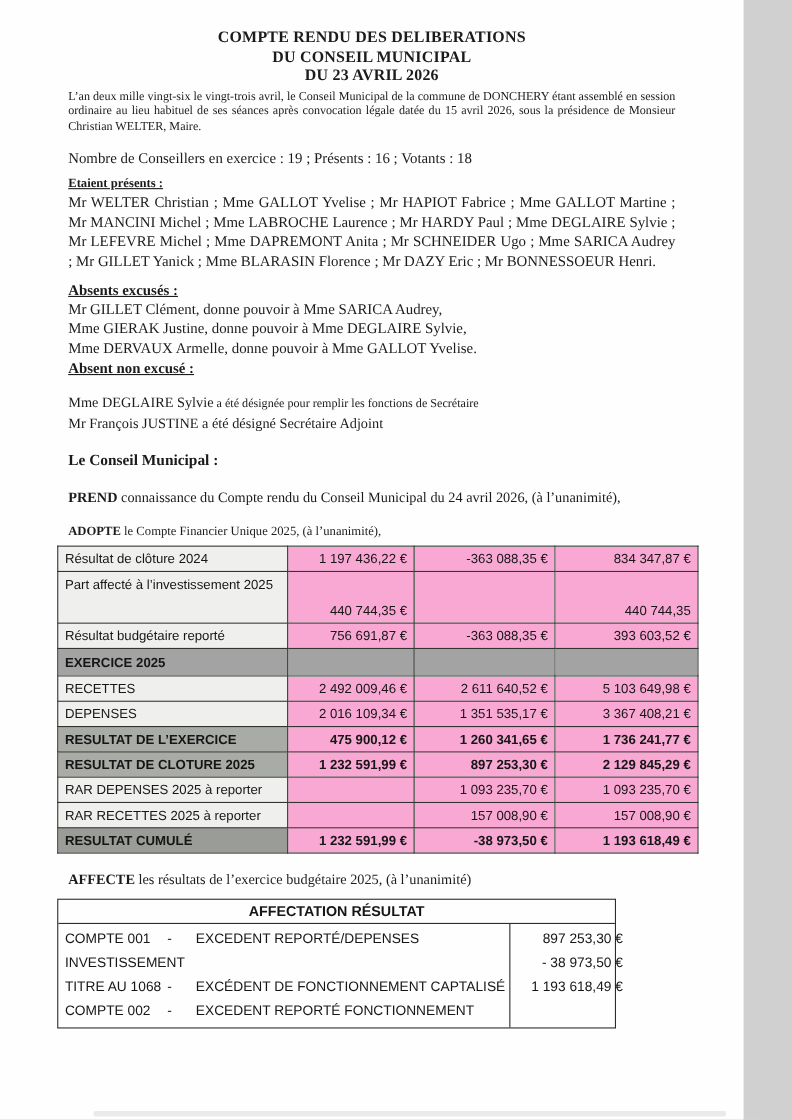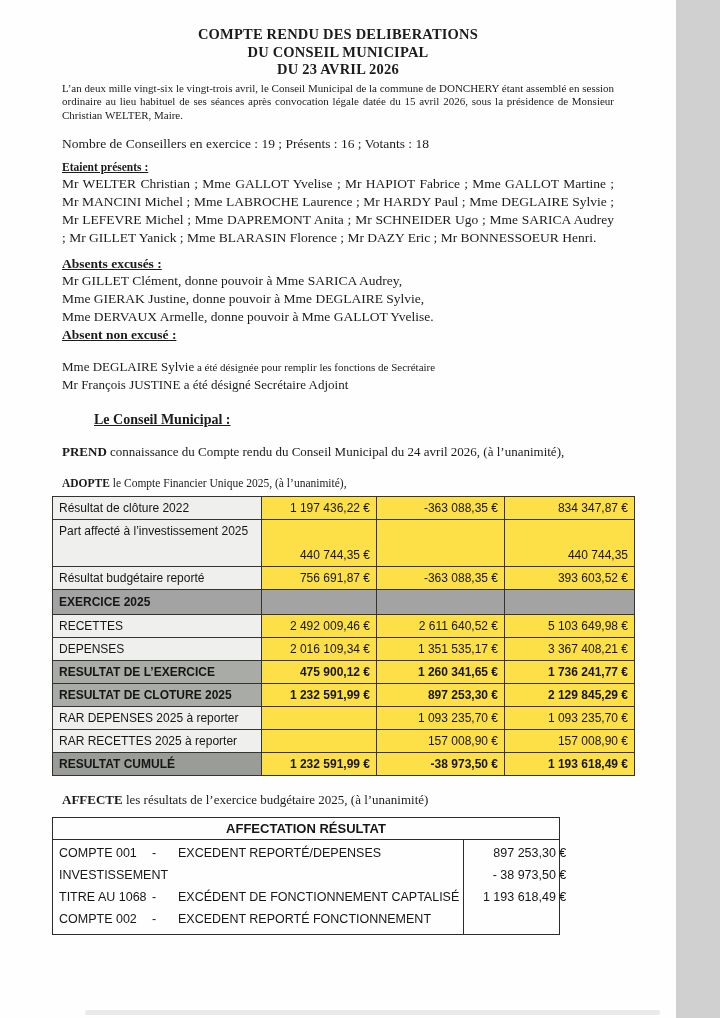--- a/index.html
+++ b/index.html
@@ -9,21 +9,21 @@
     box-sizing:border-box;padding:26px 62px 0 62px;
   }
   
   .title-block{text-align:center;font-weight:bold;font-size:14.5px;line-height:17.5px;letter-spacing:.2px;}
   
   .intro{margin-top:3px;font-size:11px;line-height:13.8px;text-align:justify;}
   .counts{margin-top:13px;font-size:13.5px;}
   
   .h-small{margin-top:9px;font-size:11.5px;font-weight:bold;text-decoration:underline;}
   .h-med{margin-top:8px;font-size:13.5px;font-weight:bold;text-decoration:underline;line-height:17px;}
-  .h-big{margin-top:18px;font-size:14px;font-weight:bold;text-decoration:underline;margin-left:32px;}
+  .h-big{margin-top:18px;font-size:14px;font-weight:bold;}
   .present-list{margin-top:2px;font-size:13.5px;line-height:18px;text-align:justify;}
   .plain-line{font-size:13.5px;line-height:18px;}
   .sec-block{margin-top:14px;}
   .sec-lead{font-size:13px;}
   .sec-rest{font-size:11px;}
   .sec-line2{font-size:13px;line-height:19px;}
   .prend{margin-top:16px;font-size:13px;}
   .adopte{margin-top:17px;font-size:11.5px;}
   .affecte{margin-top:16px;font-size:13px;}
   .b{font-weight:bold;}
@@ -32,21 +32,21 @@
     border-collapse:collapse;table-layout:fixed;width:582px;margin:7px 0 0 -10px;
     font-family:"Liberation Sans", sans-serif;font-size:12px;color:#161616;
   }
   table.fin th, table.fin td{border:1.6px solid #33332f;overflow:hidden;}
   table.fin th{
     background:#9c9e9a;font-weight:bold;font-size:12.3px;line-height:15px;
     padding:3px 2px;text-align:center;vertical-align:middle;height:30px;
   }
   table.fin td{padding:4px 6px;}
   td.lbl{background:#eff0ed;text-align:left;}
-  td.val{background:#fde047;text-align:right;padding-right:7px;}
+  td.val{background:#f9a8d4;text-align:right;padding-right:7px;}
   tr.r-tall td{height:38px;}
   tr.r-tall td.lbl{vertical-align:top;}
   tr.r-tall td.val{vertical-align:bottom;}
   tr.r-section td{background:#a3a3a3;font-weight:bold;height:16px;}
   tr.r-emph td.lbl{background:#a9aba7;font-weight:bold;}
   tr.r-emph td.val{font-weight:bold;}
   tr.r-cumul td.lbl{background:#9a9c98;font-weight:bold;}
   tr.r-cumul td.val{font-weight:bold;}
   
   .aff{
@@ -100,21 +100,21 @@
 
   <table class="fin">
     <colgroup>
         <col style="width:209px">
         <col style="width:115px">
         <col style="width:128px">
         <col style="width:130px">
       </colgroup>
     <tbody>
     <tr>
-      <td class="lbl">Résultat de clôture 2022</td>
+      <td class="lbl">Résultat de clôture 2024</td>
       <td class="val">1 197 436,22 €</td>
       <td class="val">-363 088,35 €</td>
       <td class="val">834 347,87 €</td>
     </tr>
     <tr class="r-tall">
       <td class="lbl">Part affecté à l’investissement 2025</td>
       <td class="val">440 744,35 €</td>
       <td class="val"></td>
       <td class="val">440 744,35</td>
     </tr>

